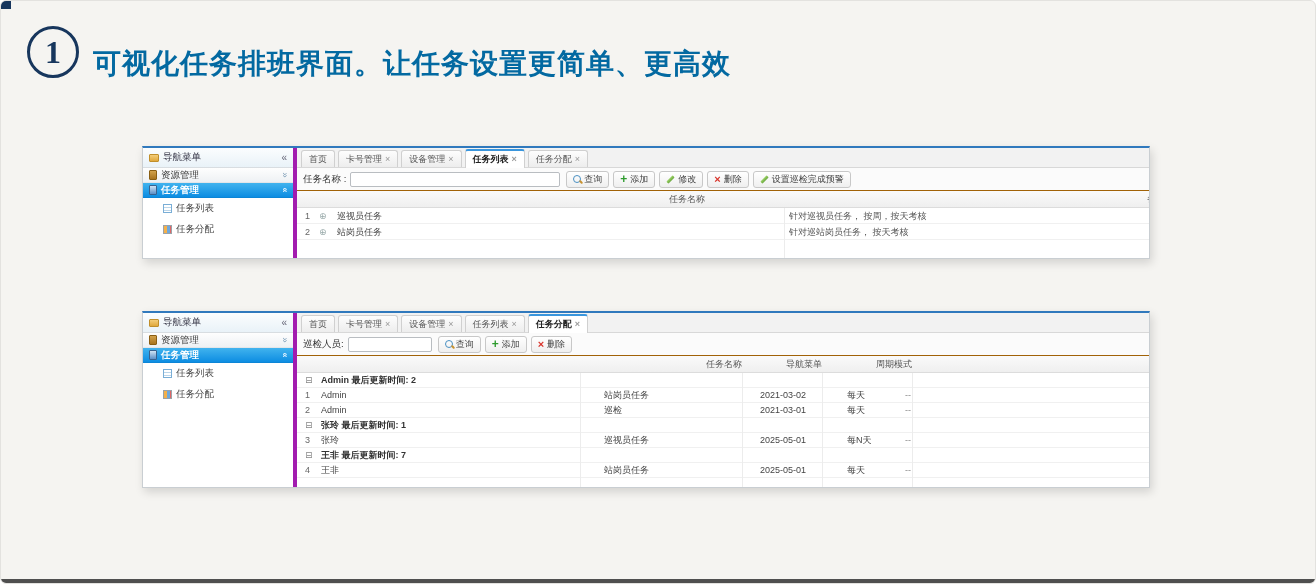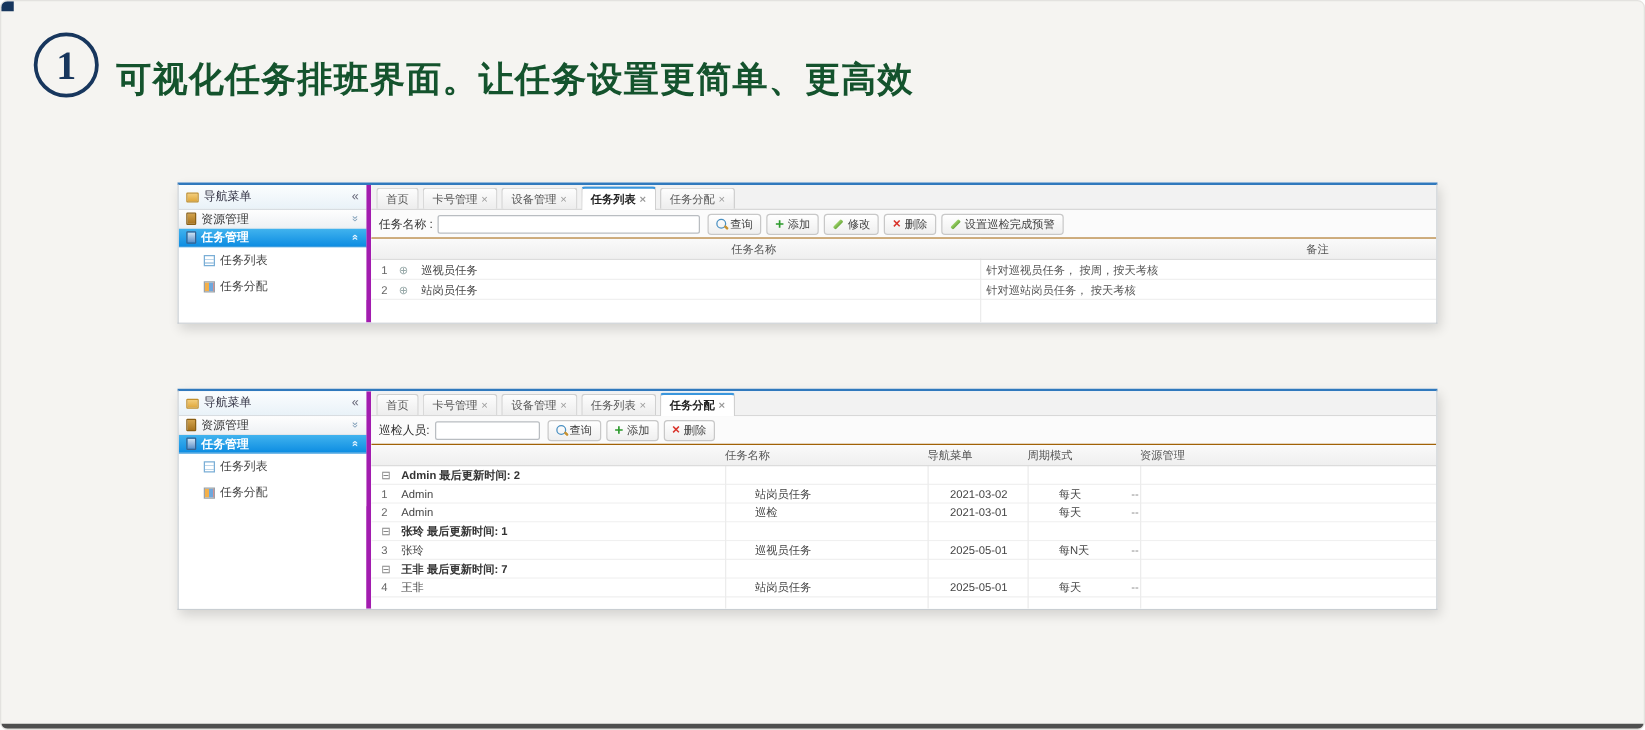--- a/index.html
+++ b/index.html
@@ -19,21 +19,21 @@
   .badge {
     position:absolute; left:26px; top:25px; width:52px; height:52px;
     border:3px solid #17365d; border-radius:50%;
     display:flex; align-items:center; justify-content:center;
     font-family:"Liberation Serif","DejaVu Serif",serif;
     font-size:32px; font-weight:bold; color:#17365d;
   }
   .title {
     position:absolute; left:92px; top:44px;
     font-family:"Liberation Serif","DejaVu Serif",serif;
-    font-size:28px; font-weight:bold; color:#14532d; letter-spacing:1px;
+    font-size:28px; font-weight:bold; color:#0369a1; letter-spacing:1px;
   }
 
   
   .win {
     position:absolute; left:141px; width:1008px; background:#fff;
     border:1px solid #c9ced2; border-top:2px solid #3079bd;
     box-shadow:2px 4px 9px rgba(0,0,0,.14);
     display:flex; overflow:hidden;
   }
   #win1 { top:145px; height:113px; }
@@ -101,21 +101,21 @@
   .ic { display:inline-flex; align-items:center; justify-content:center; }
   .ic.search-icon { width:8px; height:8px; border:1.5px solid #4a90c2; border-radius:50%; position:relative; }
   .ic.search-icon::after { content:""; position:absolute; width:4px; height:2px; background:#c8912e; transform:rotate(45deg); right:-3px; bottom:-1px; border-radius:1px; }
   .ic.add-icon { color:#2e9b2e; font-weight:bold; font-size:12px; line-height:9px; }
   .ic.edit-icon { width:9px; height:3px; background:linear-gradient(#9ed36a,#6aa83c); transform:rotate(-45deg); border-radius:1px; }
   .ic.delete-icon { color:#d9342b; font-weight:bold; font-size:11px; line-height:9px; }
 
   
   .grid { position:relative; flex:1; background:#fff; font-size:9px; color:#444; overflow:hidden; }
   .g-head { position:relative; height:17px; background:linear-gradient(#fafafa,#efefef); border-bottom:1px solid #dcdcdc; z-index:2; }
-  .g-head span { position:absolute; top:0; line-height:17px; text-align:left; color:#555; white-space:nowrap;font-family:Liberation Serif, serif; }
+  .g-head span { position:absolute; top:0; line-height:17px; text-align:right; color:#555; white-space:nowrap;font-family:Liberation Serif, serif; }
   .row { position:relative; height:16px; line-height:16px; border-bottom:1px solid #f0f0f0; background:#fff; }
   .t2 .row { height:15px; line-height:15px; }
   .row span { position:absolute; top:0; white-space:nowrap; }
   .grp span { font-weight:bold; color:#333; }
   .vl { position:absolute; top:0; bottom:0; width:1px; background:#ececec; z-index:1; }
 
   .t1 .c-num { left:8px; color:#666; }
   .t1 .c-exp { left:22px; color:#9aa; }
   .t1 .c-name { left:40px; }
   .t1 .c-remark { left:492px; color:#555; }

